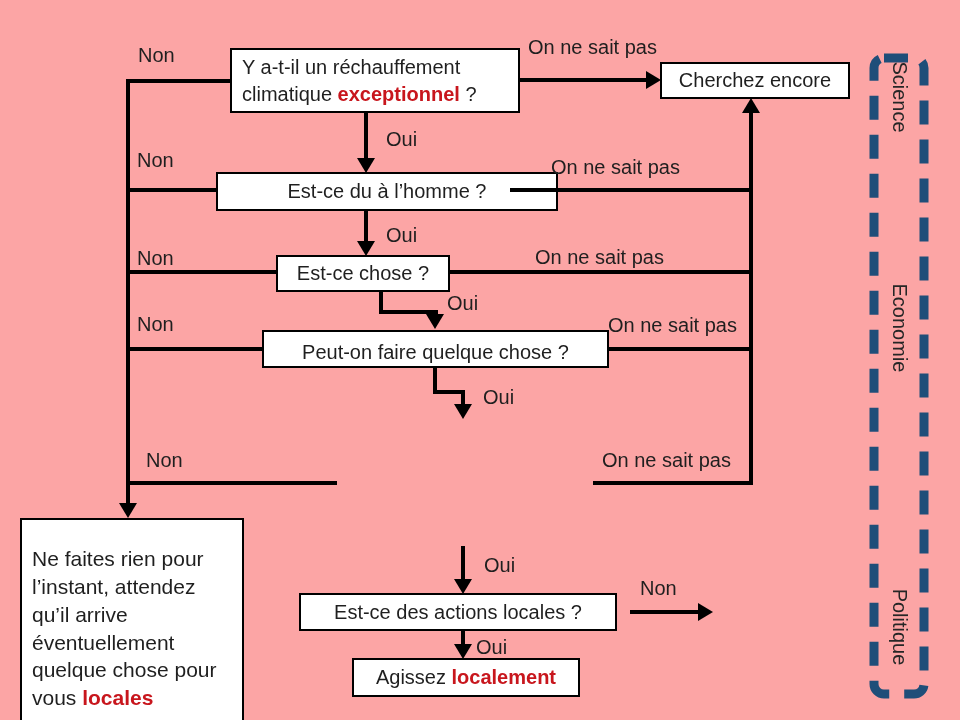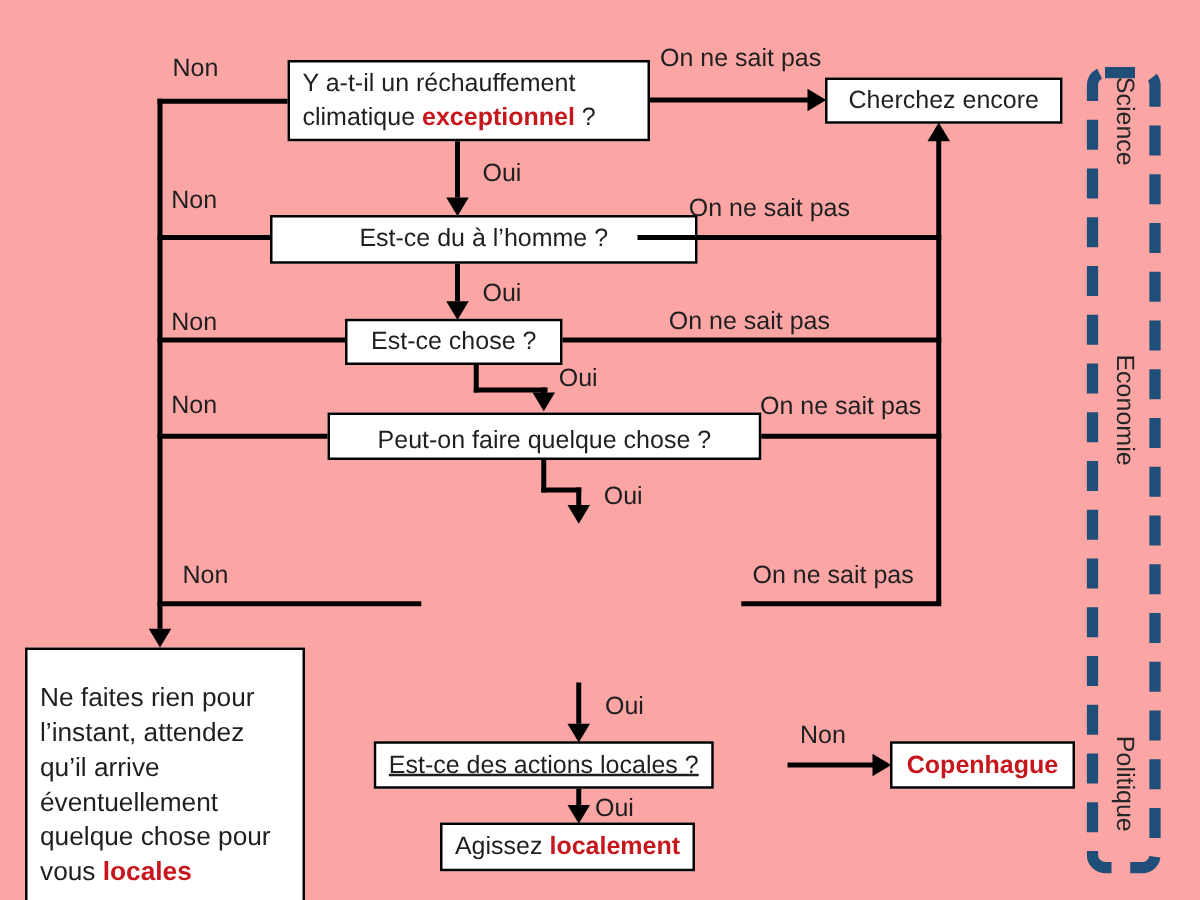--- a/index.html
+++ b/index.html
@@ -49,31 +49,28 @@
 
   <div class="node center" style="left:276px; top:255px; width:174px; height:37px;">
     <span>Est-ce chose ?</span>
   </div>
 
   <div class="node center" style="left:262px; top:330px; width:347px; height:38px;align-items:flex-end;">
     <span>Peut-on faire quelque chose ?</span>
   </div>
 
 
-  <div class="node center" style="left:299px; top:593px; width:272px; height:38px;text-decoration:underline;">
+  <div class="node center" style="left:299px; top:593px; width:318px; height:38px;">
     <span>Est-ce des actions locales ?</span>
   </div>
 
-  <div class="node center" style="left:352px; top:658px; width:204px; height:39px;">
+  <div class="node center" style="left:352px; top:658px; width:228px; height:39px;">
     <span><span>Agissez </span><span class="em">localement</span></span>
   </div>
 
-  <div class="node center" style="left:712px; top:593px; width:148px; height:38px;">
-    <span class="em">Copenhague</span>
-  </div>
 
   <div class="node multiline" style="left:20px; top:518px; width:224px; height:221px; font-size:21px; line-height:1.32;">
     <span class="wrap"><span>Ne faites rien pour
 l’instant, attendez
 qu’il arrive
 éventuellement
 quelque chose pour
 vous </span><span class="em">locales</span></span>
   </div>
 

